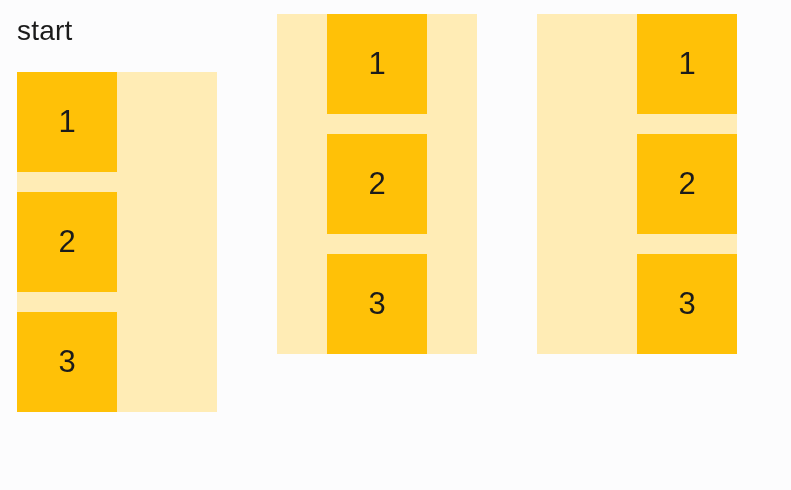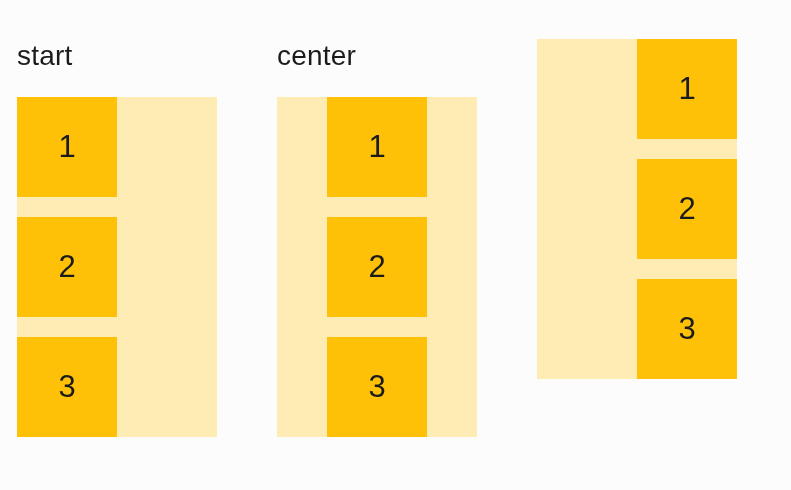--- a/index.html
+++ b/index.html
@@ -12,21 +12,20 @@
     background: var(--page-bg, #FCFCFD);
     font-family: "Liberation Sans", "DejaVu Sans", sans-serif;
     color: var(--text, #1B1B1B);
     overflow: hidden;
   }
   .demo-row {
     display: flex;
     gap: 60px;
     padding: 14px 0 0 17px;
     box-sizing: border-box;
-    margin-top: 25px;
   }
   .demo-group {
     display: flex;
     flex-direction: column;
     width: 200px;
   }
   .demo-label {
     font-size: 28px;
     line-height: 34px;
     height: 34px;
@@ -64,21 +63,20 @@
   <div class="demo-group">
     <div class="demo-label">start</div>
     <div class="demo-container align-start">
       <div class="demo-item">1</div>
       <div class="demo-item">2</div>
       <div class="demo-item">3</div>
     </div>
   </div>
 
   <div class="demo-group">
-    <div class="demo-label">center</div>
     <div class="demo-container align-center">
       <div class="demo-item">1</div>
       <div class="demo-item">2</div>
       <div class="demo-item">3</div>
     </div>
   </div>
 
   <div class="demo-group">
     <div class="demo-container align-end">
       <div class="demo-item">1</div>

